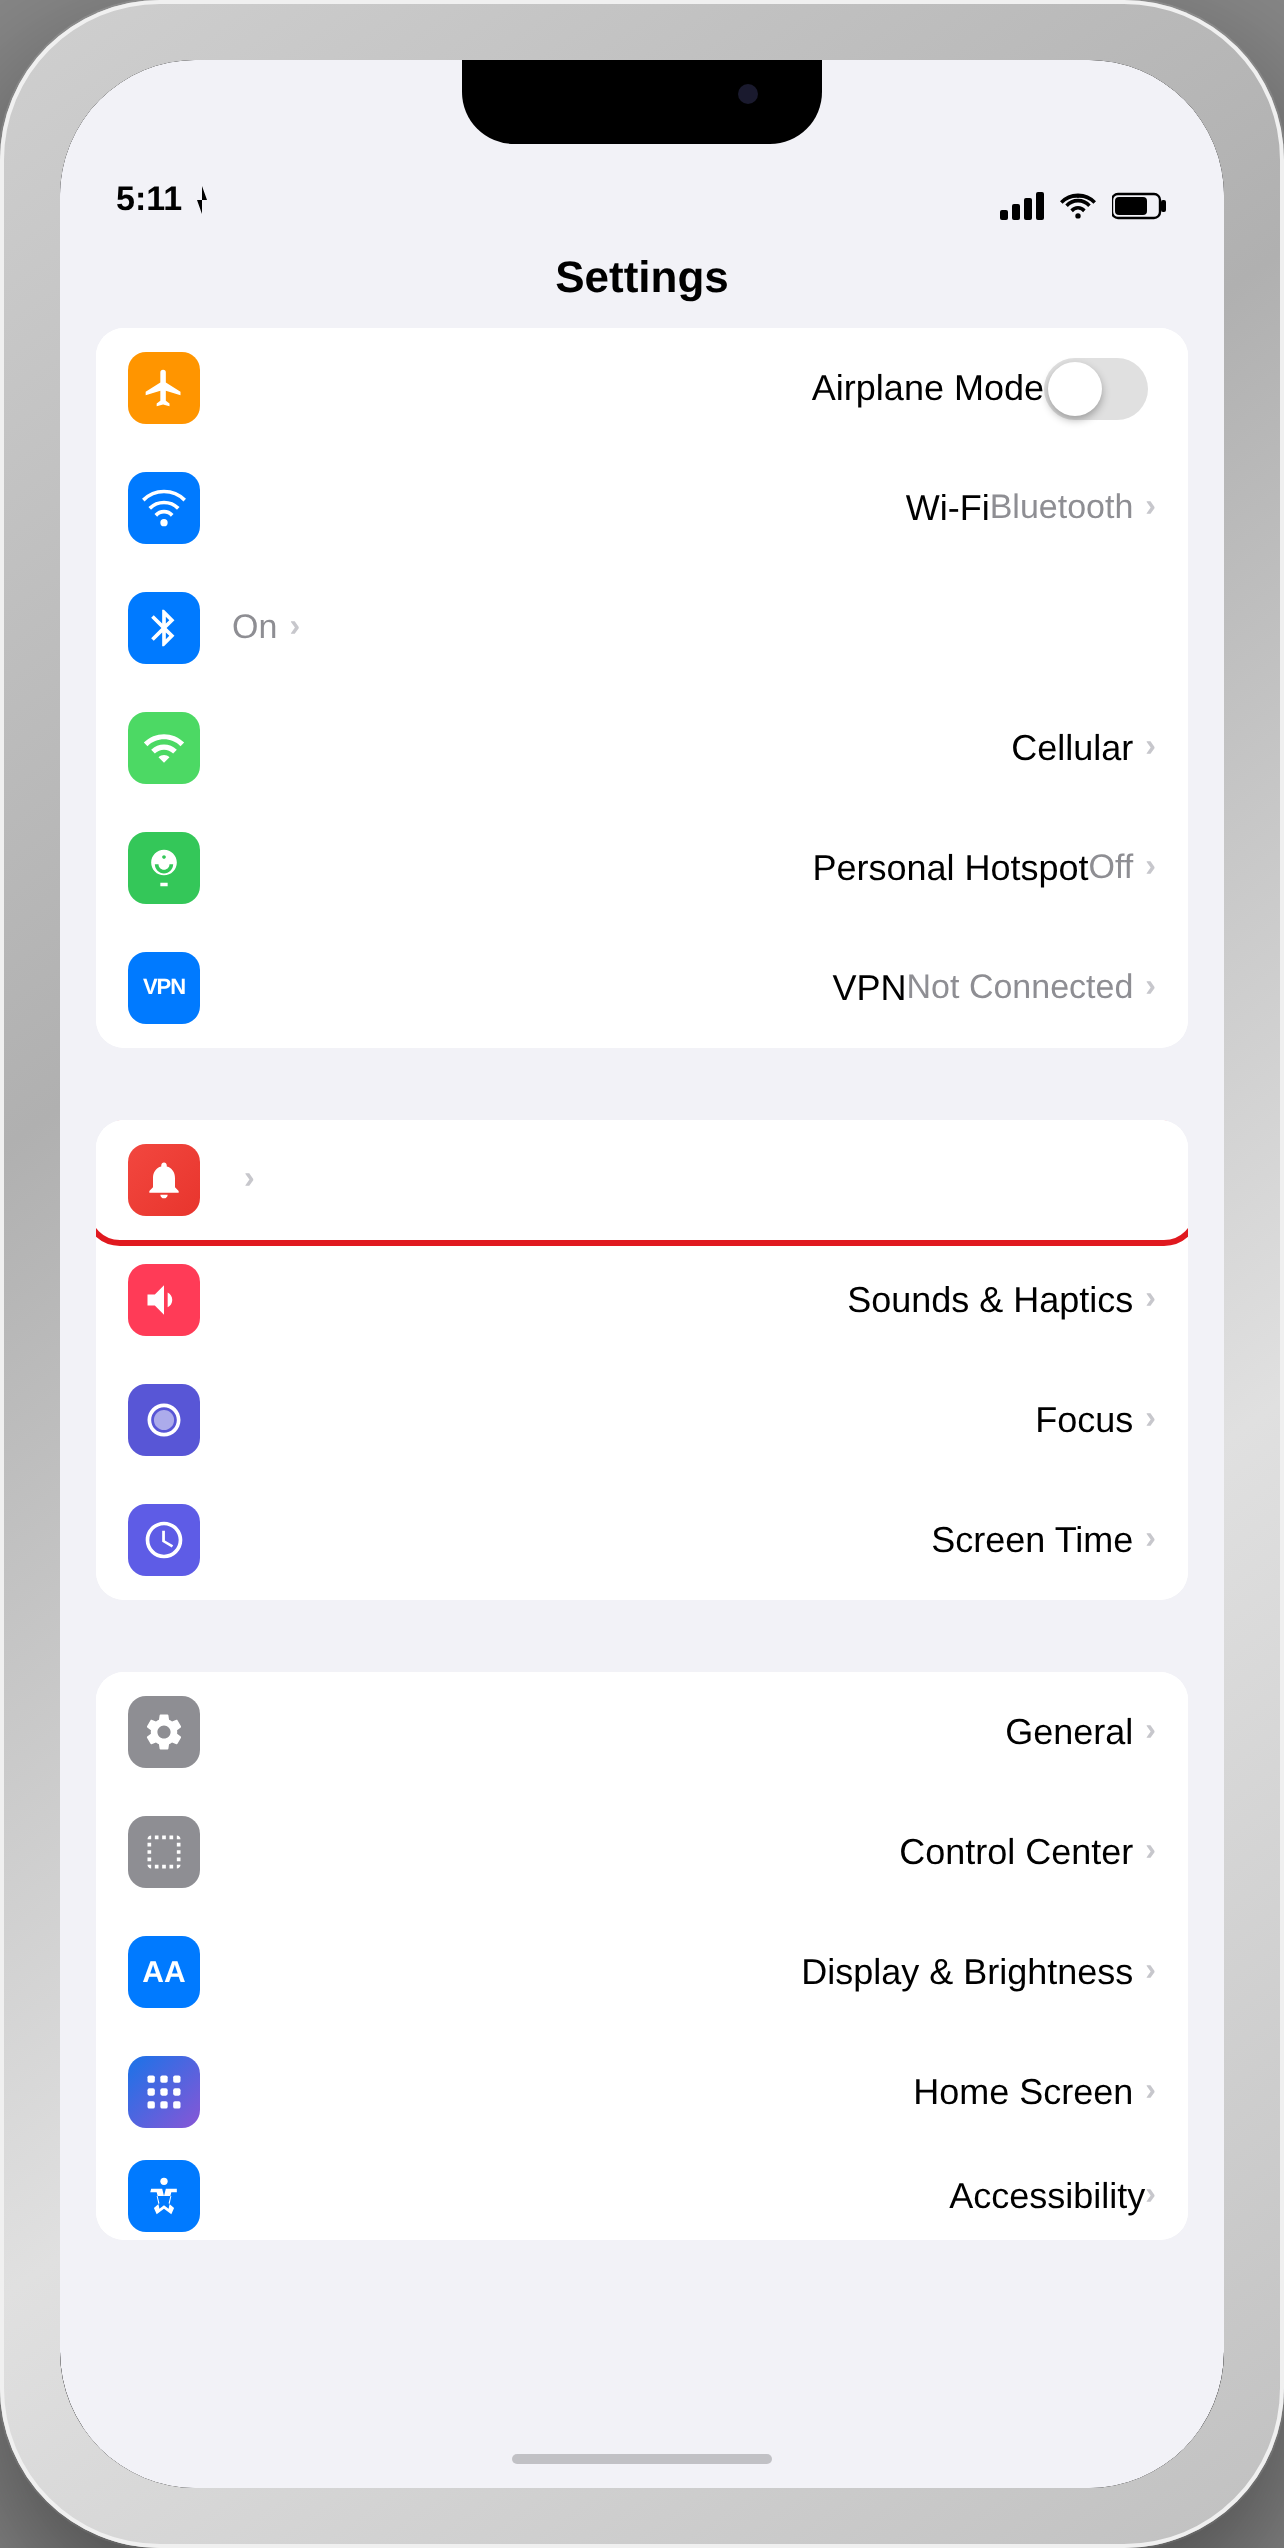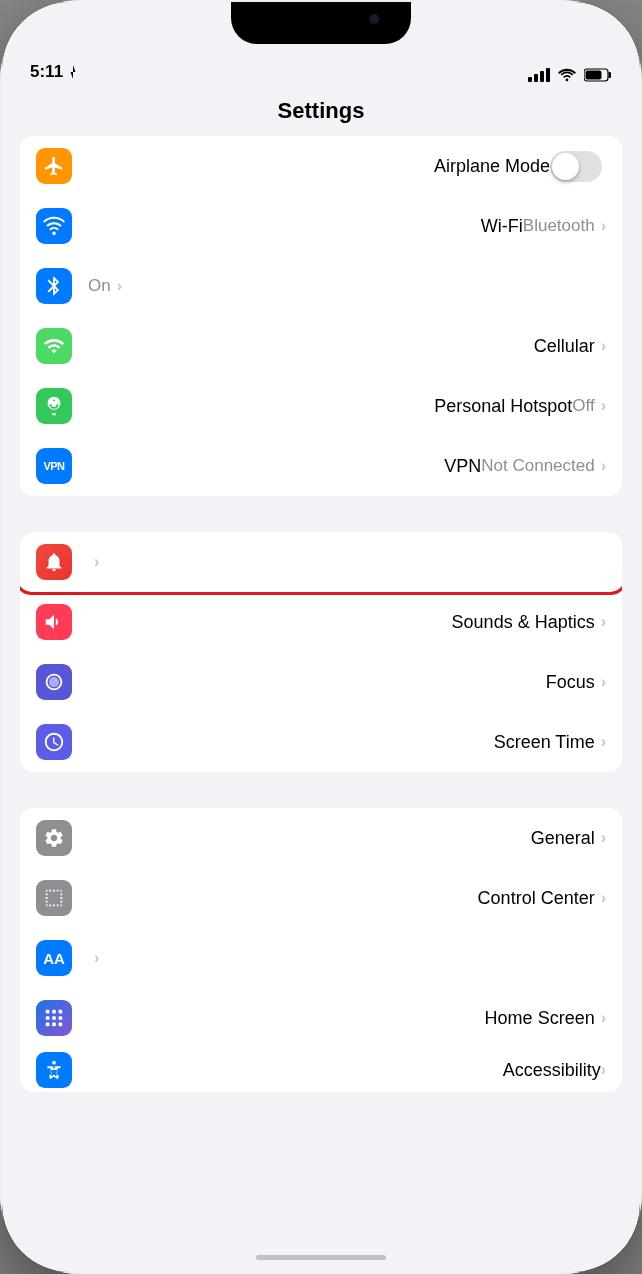--- a/index.html
+++ b/index.html
@@ -11,21 +11,21 @@
       align-items: center;
       min-height: 100vh;
       font-family: -apple-system, BlinkMacSystemFont, 'SF Pro Text', 'Helvetica Neue', sans-serif;
     }
 
     .phone-outer {
       width: 642px;
       height: 1274px;
       background: linear-gradient(145deg, #d0d0d0, #b0b0b0, #e0e0e0, #c0c0c0);
       border-radius: 80px;
-      padding: 2px;
+      padding: 30px;
       box-shadow: 
         inset 0 0 0 2px #f0f0f0,
         0 30px 80px rgba(0,0,0,0.5),
         0 0 0 1px #999;
       position: relative;
     }
 
     .phone-inner {
       width: 100%;
       height: 100%;
@@ -474,20 +474,21 @@
             </div>
             <span class="row-label">Control Center</span>
             <span class="row-value"></span>
             <span class="chevron">›</span>
           </div>
 
           <div class="settings-row">
             <div class="row-icon icon-blue-display">
               <span style="font-size:15px;font-weight:900;color:#ffffff;">AA</span>
             </div>
+            <span class="row-label">Display &amp; Brightness</span>
             <span class="row-value"></span>
             <span class="chevron">›</span>
           </div>
 
           <div class="settings-row">
             <div class="row-icon icon-home-screen">
               <svg class="icon-svg" viewBox="0 0 24 24" fill="white">
                 <rect x="3" y="3" width="4" height="4" rx="1" fill="white"></rect>
                 <rect x="10" y="3" width="4" height="4" rx="1" fill="white"></rect>
                 <rect x="17" y="3" width="4" height="4" rx="1" fill="white"></rect>

